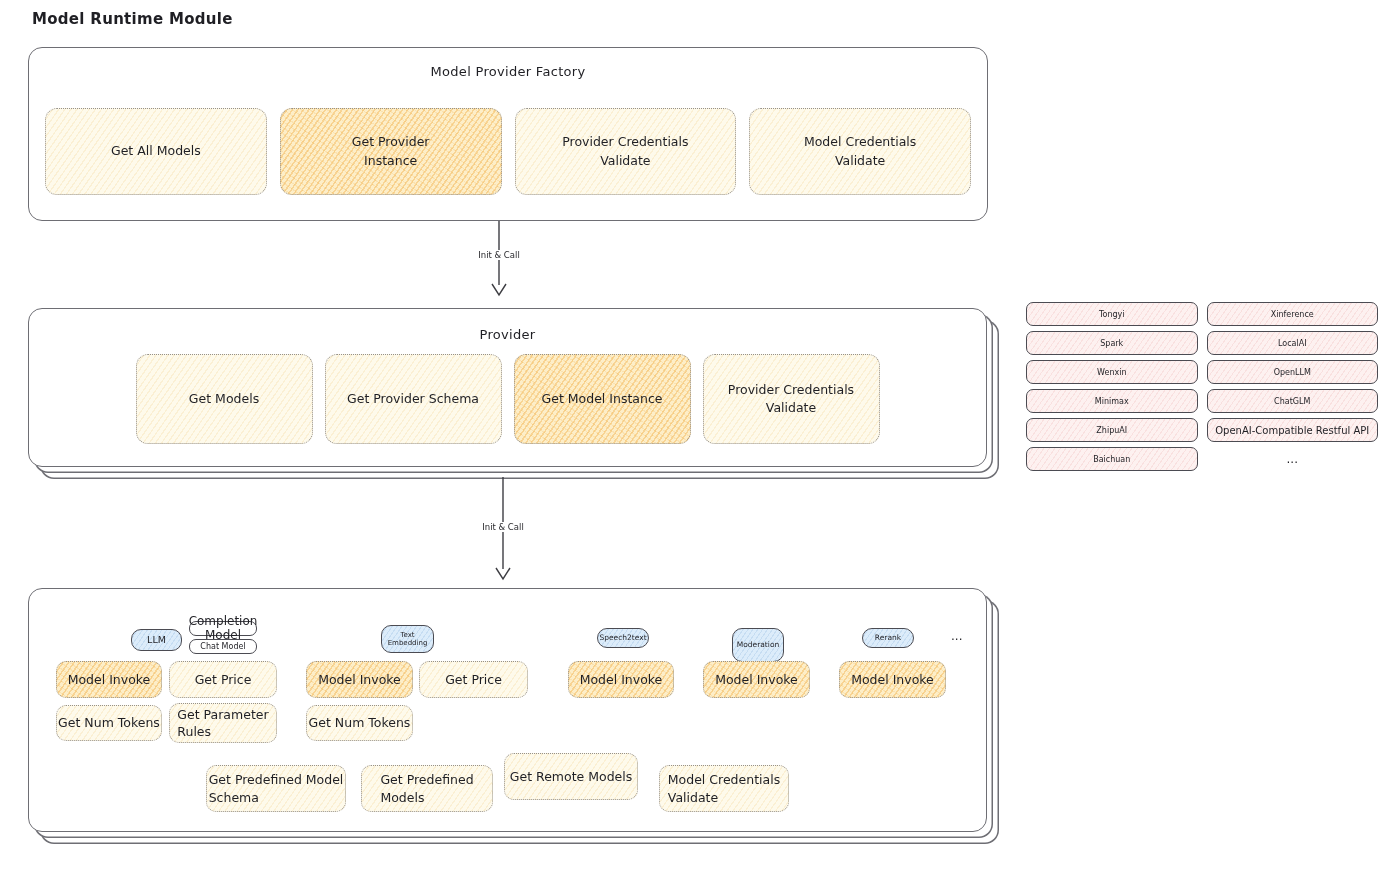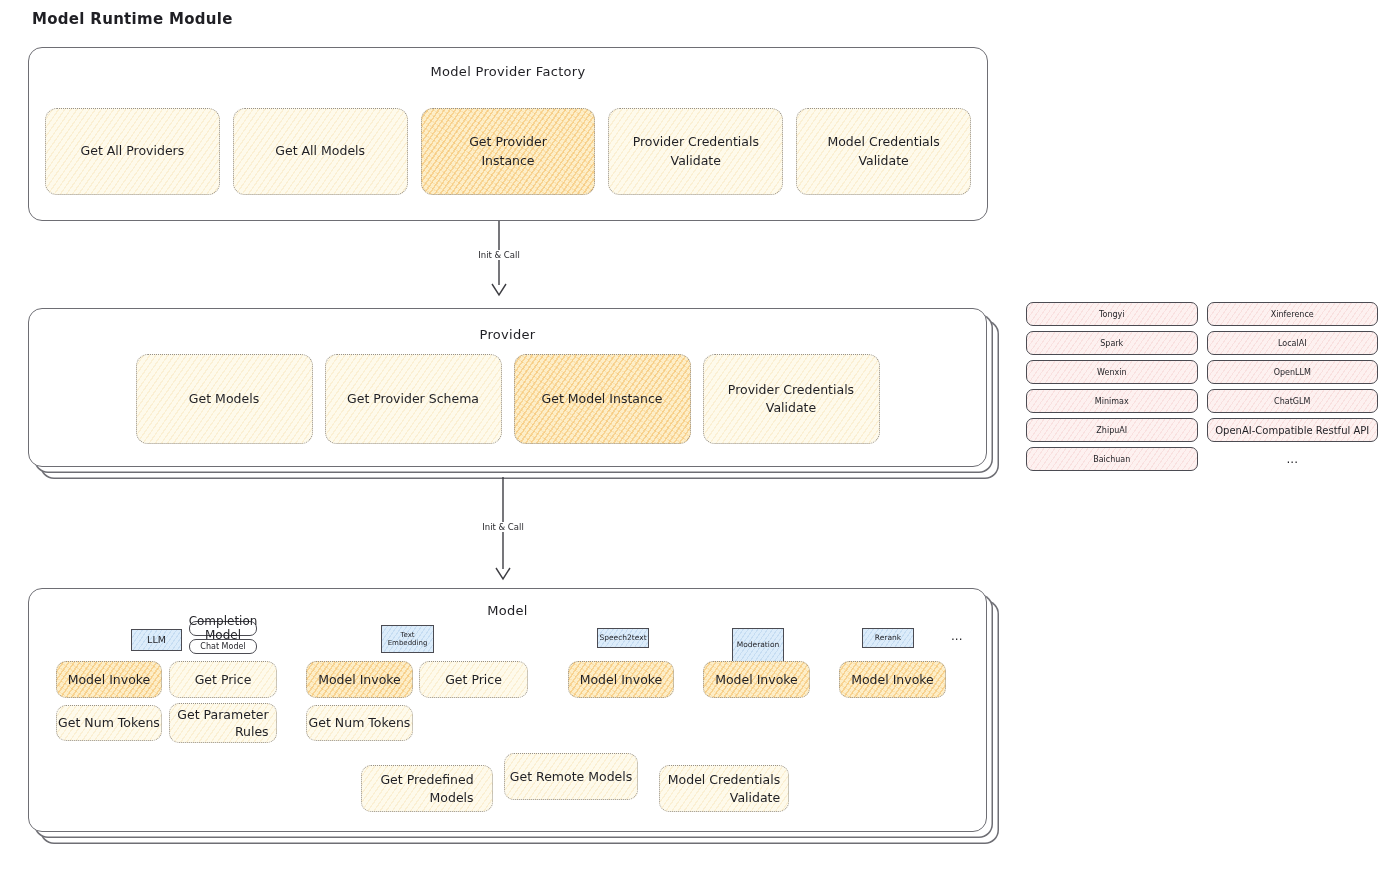--- a/index.html
+++ b/index.html
@@ -53,31 +53,31 @@
     border:1.2px solid #4b4b52;border-radius:7px;
     background-color:#fdf1f0;
     background-image:repeating-linear-gradient(125deg, rgba(228,138,138,0.16) 0 1px, transparent 1px 4.5px);
     font-size:8px;white-space:nowrap;box-sizing:border-box;
   }
   .pink-cell.small{font-size:10px;}
   .grid-ellipsis{height:24px;display:flex;align-items:center;justify-content:center;font-size:12px;}
   
   .tag{
     position:absolute;display:flex;align-items:center;justify-content:center;text-align:center;
-    border:1.2px solid #4b4b52;border-radius:0;box-sizing:border-box;
+    border:1.2px solid #4b4b52;border-radius:10px;box-sizing:border-box;
   }
   .tag-blue{
     background-color:#dcecfa;
     background-image:repeating-linear-gradient(125deg, rgba(110,160,210,0.20) 0 1px, transparent 1px 4px);
   }
   .tag-white{background:#fff;border-radius:7px;}
   .tag .lbl{white-space:pre-line;line-height:1.15;}
   
   .fn{
-    position:absolute;display:flex;align-items:center;justify-content:center;text-align:right;
+    position:absolute;display:flex;align-items:center;justify-content:center;text-align:left;
     border:1.6px dotted #96918a;border-radius:10px;
     background-color:#fefaeb;
     background-image:repeating-linear-gradient(125deg, rgba(236,184,88,0.16) 0 1.2px, transparent 1.2px 5px);
     font-size:12.5px;line-height:1.4;box-sizing:border-box;
   }
   .fn.hl{
     background-color:#fdeec8;
     background-image:
       repeating-linear-gradient(125deg, rgba(240,170,60,0.38) 0 1.5px, transparent 1.5px 4.5px),
       repeating-linear-gradient(35deg, rgba(240,170,60,0.18) 0 1px, transparent 1px 5px);
@@ -88,23 +88,20 @@
 </head>
 <body>
 
 <div class="canvas">
 
   <div class="page-title">Model Runtime Module</div>
 
   <div class="bigbox" style="left:28px;top:47px;width:958px;height:172px;">
     <div class="box-title" style="top:16px;">Model Provider Factory</div>
     <div class="row-flex" style="left:16px;right:16px;top:60px;gap:13px;justify-content:center;">
-      <div class="cell" style="flex:1 1 0;height:85px;">
-          <span class="lbl">Get All Providers</span>
-        </div>
       <div class="cell" style="flex:1 1 0;height:85px;">
           <span class="lbl">Get All Models</span>
         </div>
       <div class="cell hl" style="flex:1 1 0;height:85px;">
           <span class="lbl">Get Provider
 Instance</span>
         </div>
       <div class="cell" style="flex:1 1 0;height:85px;">
           <span class="lbl">Provider Credentials
 Validate</span>
@@ -164,21 +161,20 @@
 
   <div class="arrow" style="left:492px;top:477px;width:22px;height:104px;">
     <svg width="22" height="104">
       <line x1="11" y1="0" x2="11" y2="92" stroke="#3d3d42" stroke-width="1.4"></line>
       <polyline points="4,91 11,102 18,91" fill="none" stroke="#3d3d42" stroke-width="1.4"></polyline>
     </svg>
     <span class="arrow-label" style="top:45px;">Init &amp; Call</span>
   </div>
 
   <div class="bigbox stack" style="left:28px;top:588px;width:957px;height:242px;">
-    <div class="box-title" style="top:14px;">Model</div>
 
     <div class="tag tag-blue" style="left:102px;top:40px;width:51px;height:22px;font-size:9.5px;">
         <span class="lbl">LLM</span>
       </div>
     <div class="tag tag-white" style="left:160px;top:32px;width:68px;height:15px;font-size:12px;">
         <span class="lbl">Completion Model</span>
       </div>
     <div class="tag tag-white" style="left:160px;top:50px;width:68px;height:15px;font-size:8px;">
         <span class="lbl">Chat Model</span>
       </div>
@@ -223,20 +219,24 @@
         <span class="lbl">Get Num Tokens</span>
       </div>
     <div class="fn" style="left:140px;top:114px;width:108px;height:40px;">
         <span class="lbl">Get Parameter
 Rules</span>
       </div>
     <div class="fn" style="left:277px;top:116px;width:107px;height:36px;">
         <span class="lbl">Get Num Tokens</span>
       </div>
 
+    <div class="fn" style="left:177px;top:176px;width:140px;height:47px;">
+        <span class="lbl">Get Predefined Model
+Schema</span>
+      </div>
     <div class="fn" style="left:332px;top:176px;width:132px;height:47px;">
         <span class="lbl">Get Predefined
 Models</span>
       </div>
     <div class="fn" style="left:475px;top:164px;width:134px;height:47px;">
         <span class="lbl">Get Remote Models</span>
       </div>
     <div class="fn" style="left:630px;top:176px;width:130px;height:47px;">
         <span class="lbl">Model Credentials
 Validate</span>

